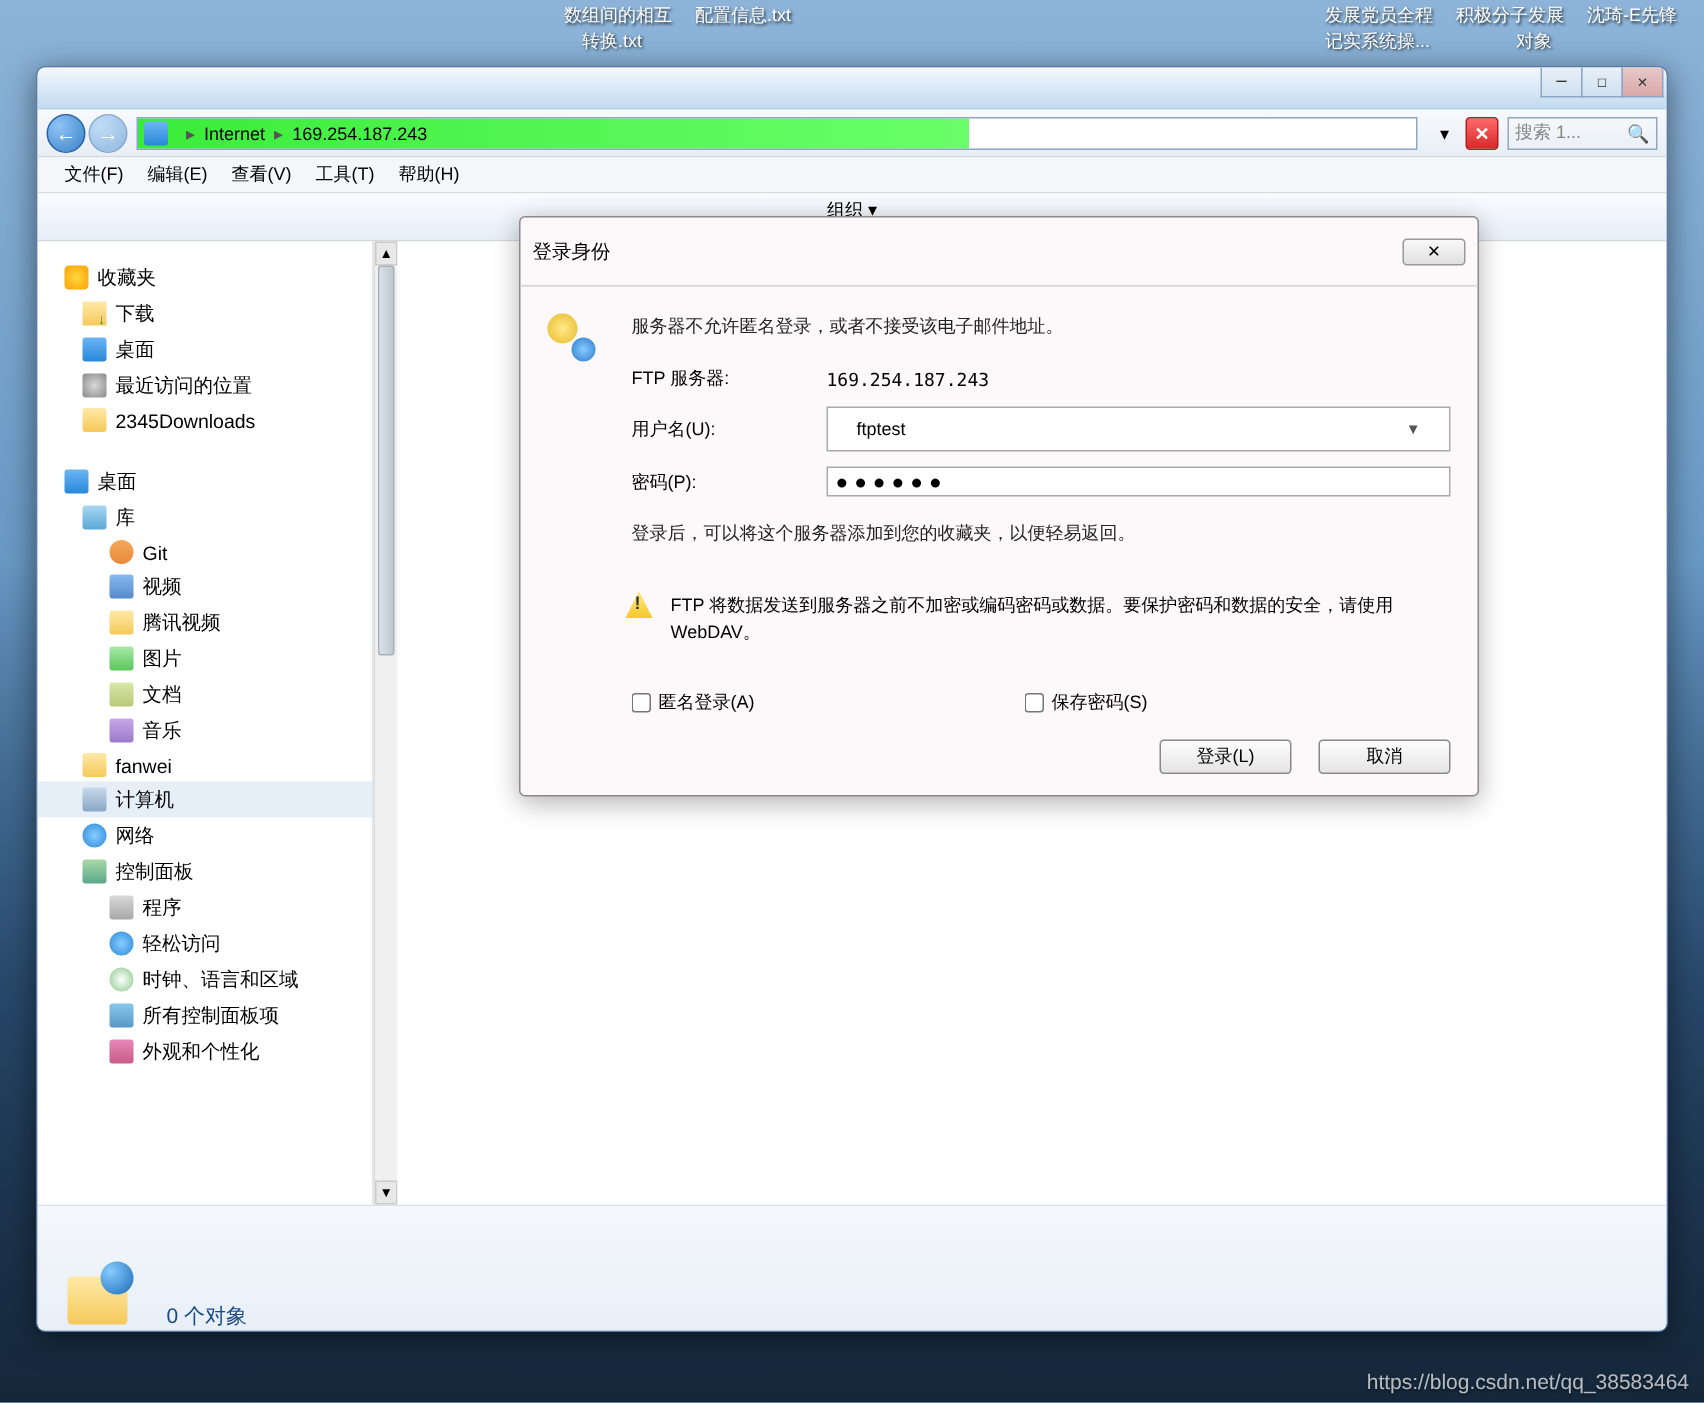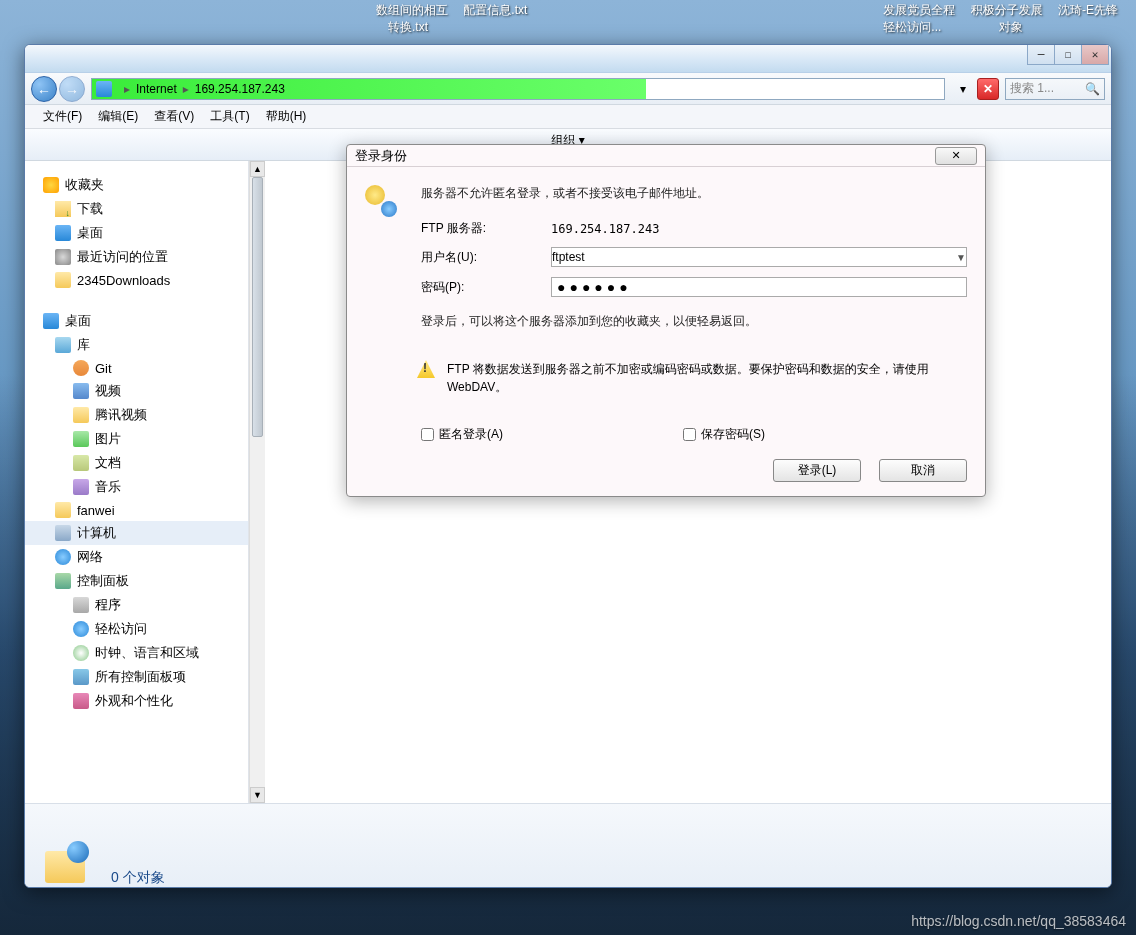--- a/index.html
+++ b/index.html
@@ -170,41 +170,41 @@
     .status-icon .globe { width:22px;height:22px;background:radial-gradient(circle at 30% 30%, #88ccff,#1a6ab8);border-radius:50%;position:absolute;top:2px;right:2px; }
     
     
     .dialog {
       position: absolute; left: 346px; top: 144px;
       width: 640px; background: #fdf8fa;
       border: 1px solid #8a8a8a; border-radius: 4px;
       box-shadow: 0 4px 18px rgba(0,0,0,0.3);
     }
     .dlg-title {
-      height: 22px; border-bottom: 1px solid #d8d0d4;
+      height: 46px; border-bottom: 1px solid #d8d0d4;
       display: flex; align-items: center; justify-content: space-between;
       padding: 0 8px; font-size: 13px;
     }
     .dlg-close {
       width: 42px; height: 18px; border: 1px solid #999;
       background: linear-gradient(#f8f8f8,#e0e0e0); border-radius: 3px;
       display:flex;align-items:center;justify-content:center; font-size:11px;
     }
     .dlg-body { padding: 18px 18px 14px 18px; font-size: 12px; }
     .dlg-row { display:flex; margin-bottom: 14px; align-items: flex-start; }
     .dlg-icon-col { width: 56px; flex-shrink:0; }
     .dlg-keys { width:32px;height:32px;position:relative; }
     .dlg-keys::before { content:''; position:absolute; width:20px;height:20px;background:radial-gradient(#ffea88,#e8b82a);border-radius:50%;top:0;left:0; }
     .dlg-keys::after { content:''; position:absolute; width:16px;height:16px;background:radial-gradient(#88ccff,#2a78c8);border-radius:50%;bottom:0;right:0; }
     .dlg-content-col { flex:1; }
     .dlg-msg { margin-bottom: 18px; color:#222; }
     .dlg-field-row { display:flex; align-items:center; margin-bottom: 10px; }
     .dlg-label { width: 130px; }
     .dlg-val { font-family: "SimSun", monospace; }
-    .dlg-combo { flex:1; height:20px; border:1px solid #aaa; background:#fff; padding: 2px 0; display:flex;align-items:center;justify-content:space-between; }
+    .dlg-combo { flex:1; height:30px; border:1px solid #aaa; background:#fff; padding: 2px 19px; display:flex;align-items:center;justify-content:space-between; }
     .dlg-combo .arrow { font-size:10px; color:#555; }
     .dlg-input { flex:1; height:20px; border:1px solid #aaa; background:#fff; padding:2px 5px; display:flex;align-items:center; letter-spacing:4px; font-size:14px; }
     .dlg-hint { margin: 16px 0; color:#222; }
     .dlg-warnrow { display:flex; align-items:flex-start; gap:12px; margin-bottom:30px; }
     .warn-icon { width:18px;height:18px; background: linear-gradient(#ffea88,#f5c82a); clip-path: polygon(50% 0, 100% 100%, 0 100%); position:relative; }
     .warn-icon::after { content:'!'; position:absolute; left:6px; top:1px; font-size:12px; font-weight:bold; color:#333; }
     .dlg-warn-text { flex:1; line-height:1.5; }
     .dlg-check-row { display:flex; gap: 180px; margin-bottom: 16px; padding-left: 56px; }
     .dlg-check { display:flex; align-items:center; gap:5px; }
     .dlg-check input { width:13px;height:13px; }
@@ -224,21 +224,21 @@
   <div class="dt-left">
     <span class="dt-item">数组间的相互</span>
     <span class="dt-item">配置信息.txt</span>
     <span class="dt-item2" style="margin-left:18px;">转换.txt</span>
   </div>
   <div class="dt-right">
     <span class="dt-item">发展党员全程</span>
     <span class="dt-item">积极分子发展</span>
     <span class="dt-item">沈琦-E先锋</span>
     <div>
-      <span class="dt-item">轻松访问...</span>
+      <span class="dt-item">记实系统操...</span>
       <span class="dt-item" style="margin-left:48px;">对象</span>
     </div>
   </div>
 </div>
 
 <div class="window">
   <div class="titlebar">
     <div class="win-controls">
       <div class="win-btn">─</div>
       <div class="win-btn">☐</div>

